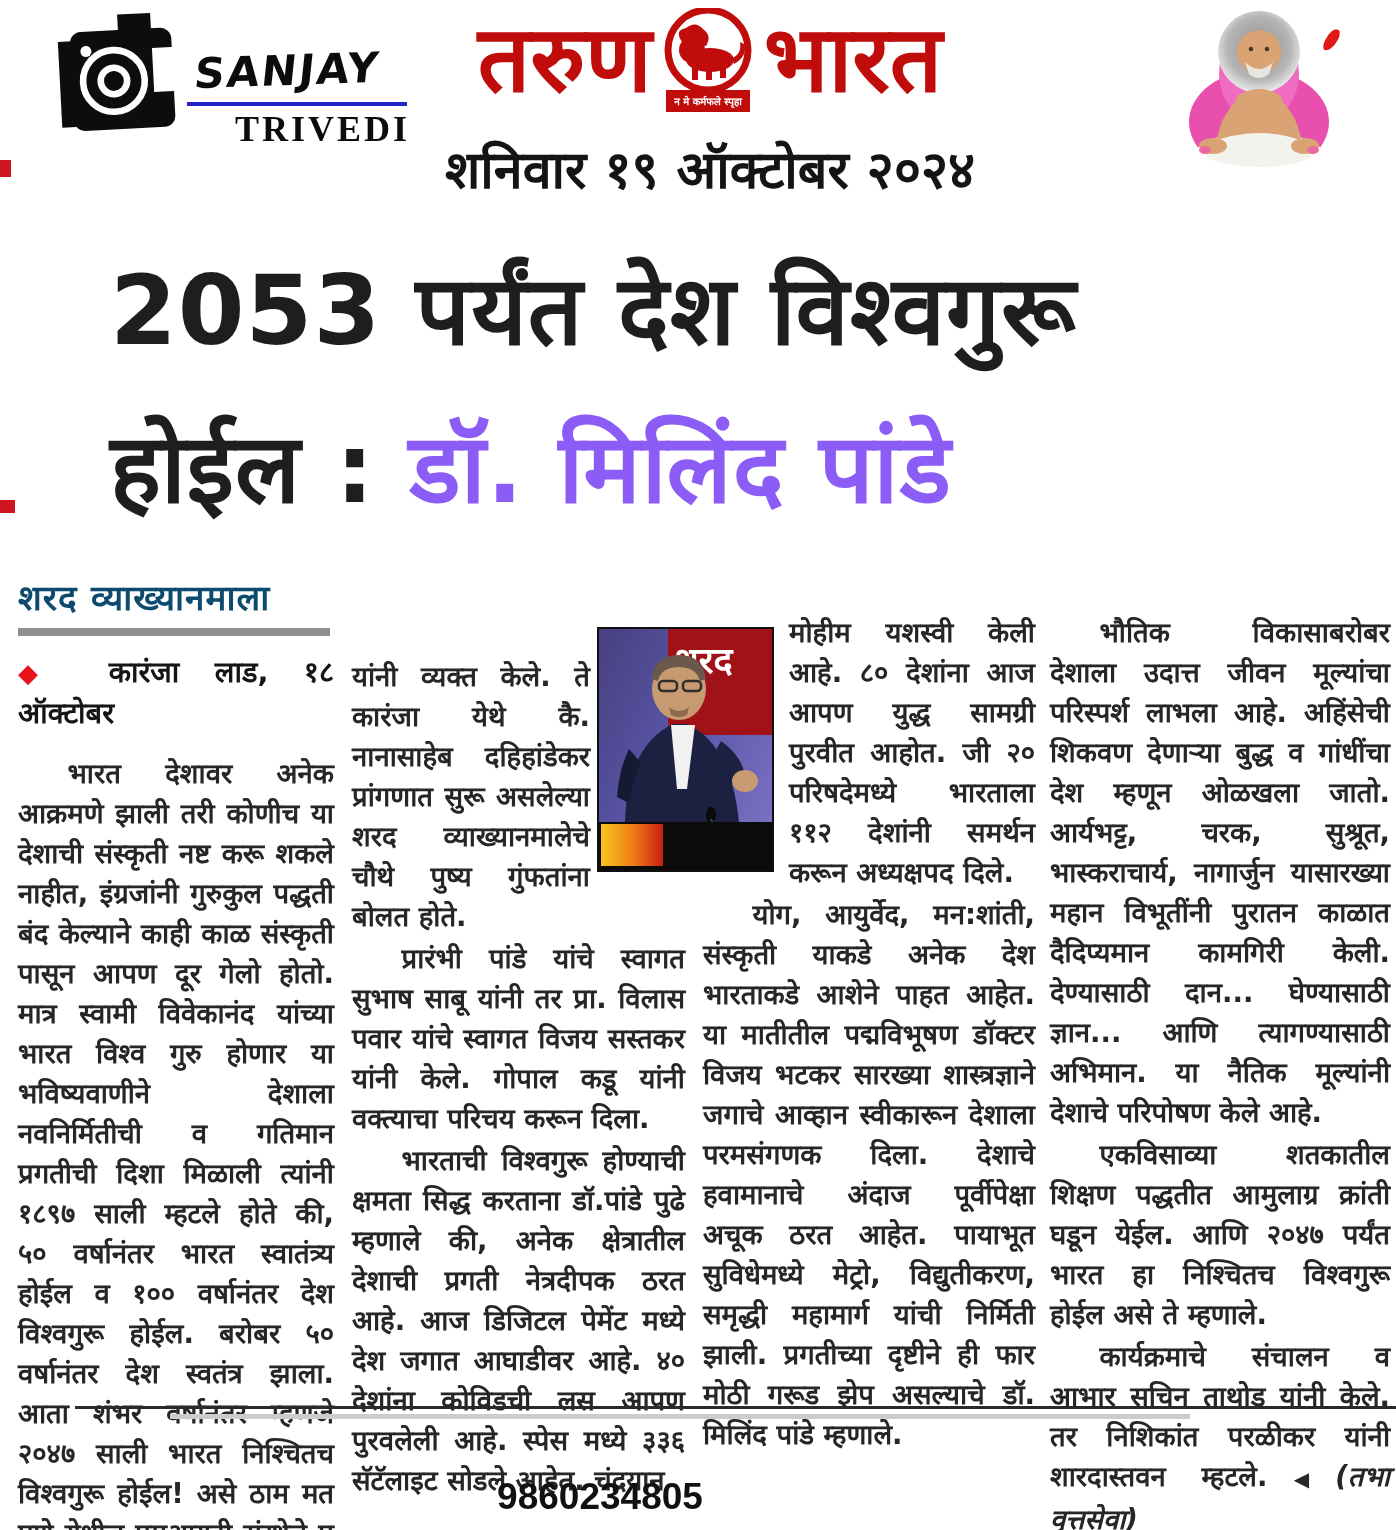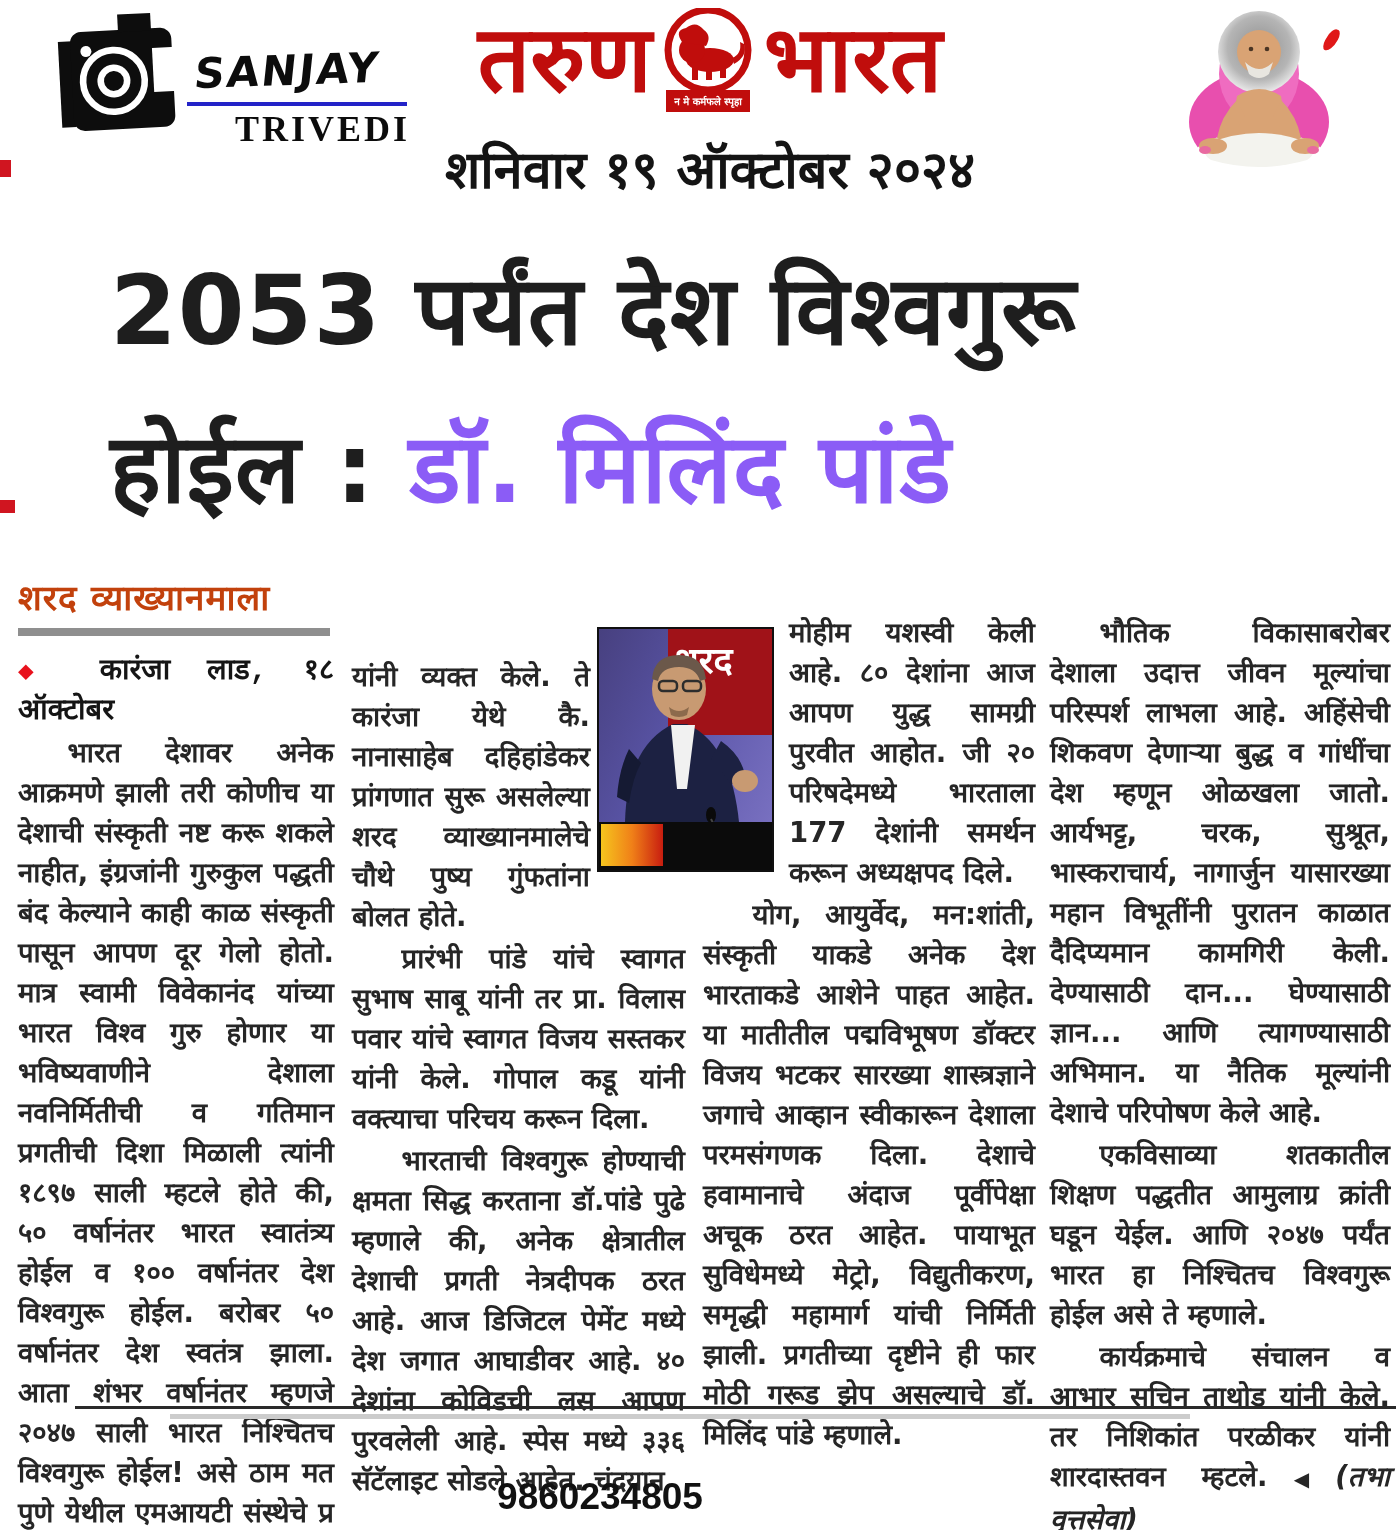--- a/index.html
+++ b/index.html
@@ -36,23 +36,23 @@
   #headline{position:absolute;left:110px;top:232px;width:1210px;}
   .hl-line{font-weight:bold;font-size:96px;line-height:158px;color:#1e1e1e;letter-spacing:1px;white-space:nowrap;}
   .hl-gray{color:#8b5cf6;}
 
   
   .body-text{font-size:27.5px;line-height:40px;font-weight:600;color:#262626;text-align:justify;}
   .body-text p{margin:0 0 2px 0;}
   .indent{text-indent:1.8em;}
 
   #col1{position:absolute;left:18px;top:578px;width:316px;}
-  .kicker{font-size:35px;font-weight:bold;color:#c2410c;letter-spacing:1px;}
+  .kicker{font-size:35px;font-weight:bold;color:#0c4a6e;letter-spacing:1px;}
   .kicker-bar{width:312px;height:8px;background:#8f8f8f;margin-top:10px;}
-  .dateline{margin-top:16px;margin-bottom:0;font-size:29px;font-weight:bold;color:#151515;font-family:Liberation Mono, monospace;}
+  .dateline{margin-top:16px;margin-bottom:20px;font-size:29px;font-weight:bold;color:#151515;}
   .diamond{color:#e8111c;font-size:26px;margin-right:10px;}
 
   #col2{position:absolute;left:352px;top:612px;width:333px;margin-top:44px;}
   #col2 .narrow{width:238px;}
   #col3{position:absolute;left:703px;top:612px;width:332px;}
   #col3 .narrow{margin-left:86px;width:246px;}
   #col4{position:absolute;left:1050px;top:612px;width:340px;}
   .credit{font-style:italic;}
   .endmark{font-size:20px;}
 
@@ -188,21 +188,21 @@
       <ellipse cx="146" cy="152" rx="13" ry="11" fill="#c89a72"></ellipse>
       <path d="M30,120 q-10,20 -12,48 l12,6 q4,-26 12,-40 z" fill="#151a33"></path>
       <ellipse cx="112" cy="186" rx="5" ry="8" fill="#0a0a0a"></ellipse>
       <line x1="112" y1="190" x2="118" y2="202" stroke="#444" stroke-width="2"></line>
     </svg>
     <div class="photo-podium"></div>
     <div class="photo-flowers"></div>
   </div>
 
   <div id="col3" class="body-text">
-    <p class="narrow">मोहीम यशस्वी केली आहे. ८० देशांना आज आपण युद्ध सामग्री पुरवीत आहोत. जी २० परिषदेमध्ये भारताला 177 देशांनी समर्थन करून अध्यक्षपद दिले.</p>
+    <p class="narrow">मोहीम यशस्वी केली आहे. ८० देशांना आज आपण युद्ध सामग्री पुरवीत आहोत. जी २० परिषदेमध्ये भारताला ११२ देशांनी समर्थन करून अध्यक्षपद दिले.</p>
     <p class="indent">योग, आयुर्वेद, मन:शांती, संस्कृती याकडे अनेक देश भारताकडे आशेने पाहत आहेत. या मातीतील पद्मविभूषण डॉक्टर विजय भटकर सारख्या शास्त्रज्ञाने जगाचे आव्हान स्वीकारून देशाला परमसंगणक दिला. देशाचे हवामानाचे अंदाज पूर्वीपेक्षा अचूक ठरत आहेत. पायाभूत सुविधेमध्ये मेट्रो, विद्युतीकरण, समृद्धी महामार्ग यांची निर्मिती झाली. प्रगतीच्या दृष्टीने ही फार मोठी गरूड झेप असल्याचे डॉ. मिलिंद पांडे म्हणाले.</p>
   </div>
 
   <div id="col4" class="body-text">
     <p class="indent">भौतिक विकासाबरोबर देशाला उदात्त जीवन मूल्यांचा परिस्पर्श लाभला आहे. अहिंसेची शिकवण देणाऱ्या बुद्ध व गांधींचा देश म्हणून ओळखला जातो. आर्यभट्ट, चरक, सुश्रूत, भास्कराचार्य, नागार्जुन यासारख्या महान विभूतींनी पुरातन काळात दैदिप्यमान कामगिरी केली. देण्यासाठी दान... घेण्यासाठी ज्ञान... आणि त्यागण्यासाठी अभिमान. या नैतिक मूल्यांनी देशाचे परिपोषण केले आहे.</p>
     <p class="indent">एकविसाव्या शतकातील शिक्षण पद्धतीत आमुलाग्र क्रांती घडून येईल. आणि २०४७ पर्यंत भारत हा निश्चितच विश्वगुरू होईल असे ते म्हणाले.</p>
     <p class="indent">
       <span>कार्यक्रमाचे संचालन व आभार सचिन ताथोड यांनी केले. तर निशिकांत परळीकर यांनी शारदास्तवन म्हटले.</span><span class="endmark">◀</span><span class="credit">(तभा वृत्तसेवा)</span>
     </p>
   </div>

